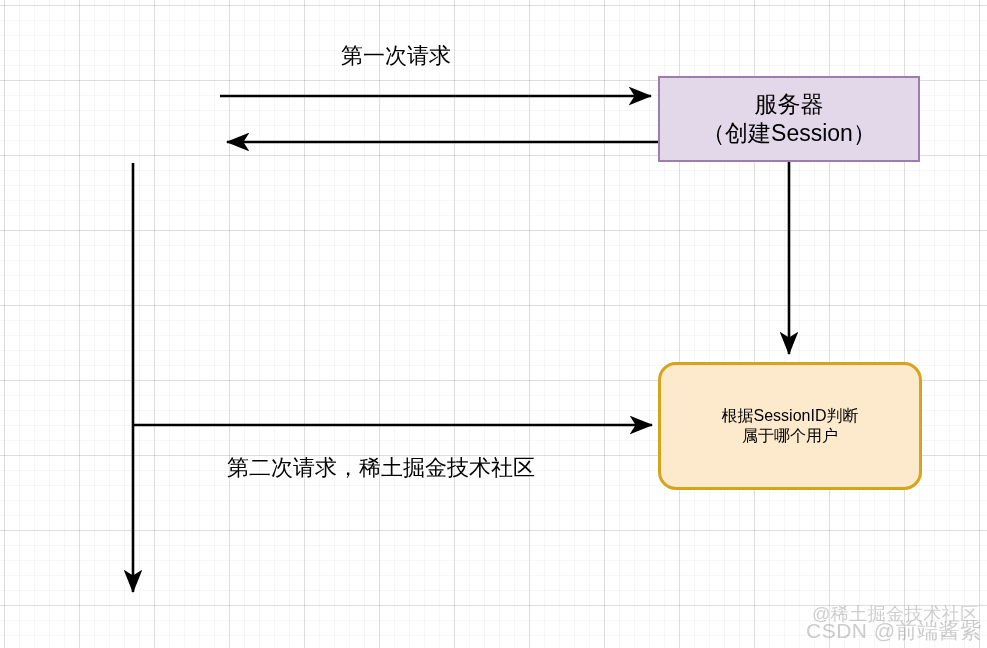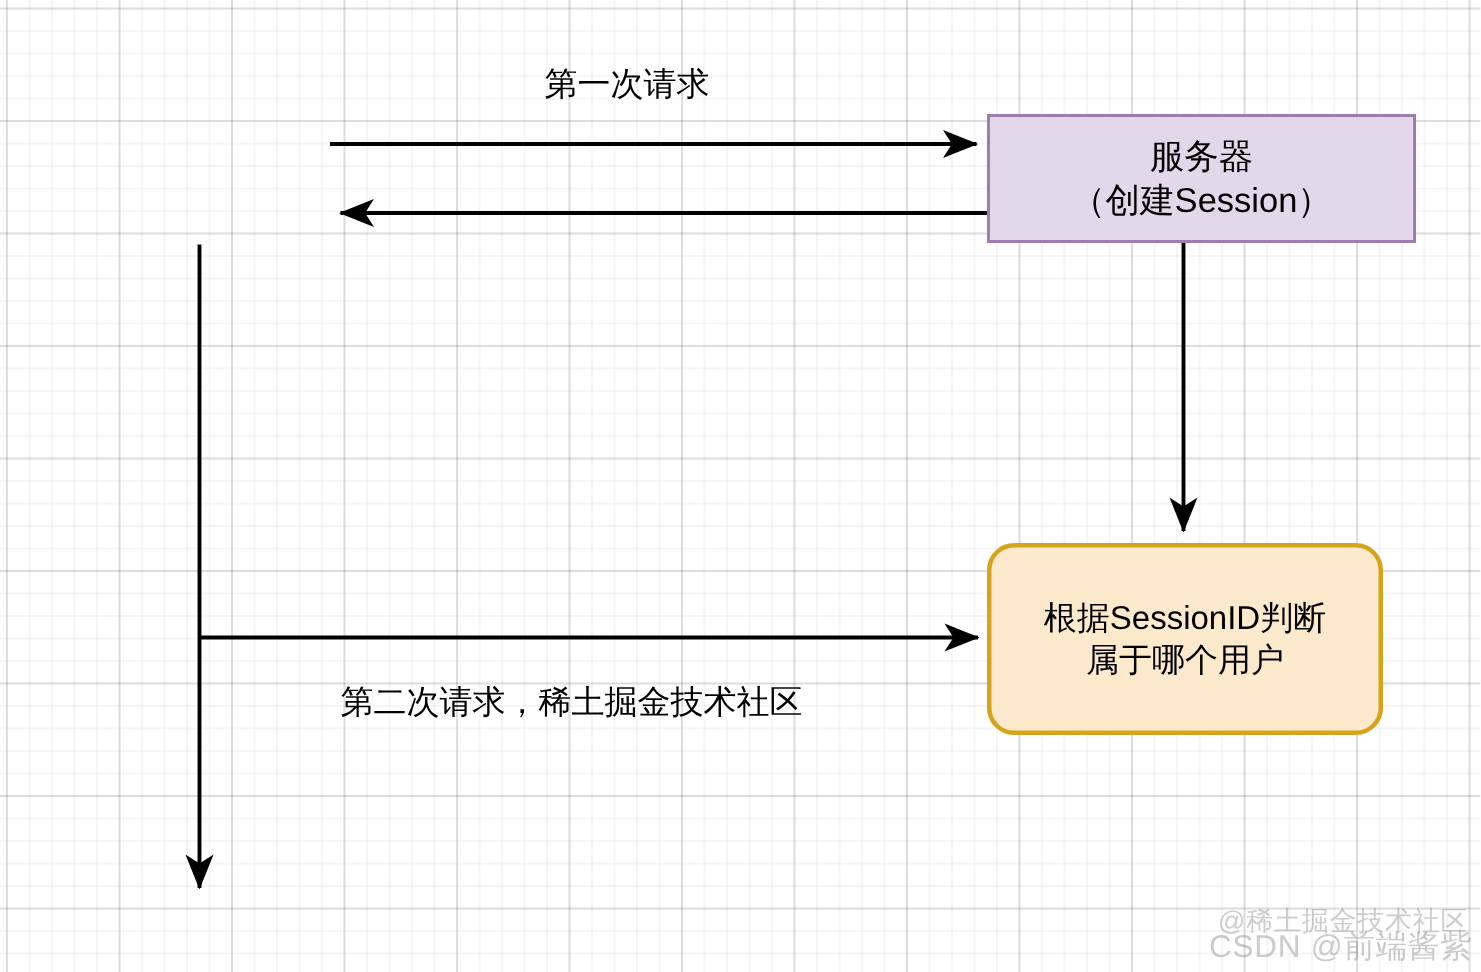--- a/index.html
+++ b/index.html
@@ -54,45 +54,45 @@
     width: 175px;
     height: 86px;
     background: #dce6f7;
     border: 2px solid #6b8ec9;
     font-size: 23px;
   }
 
   .node-server {
     left: 658px;
     top: 76px;
-    width: 286px;
+    width: 262px;
     height: 86px;
     background: #e3d7ea;
     border: 2px solid #9f7cab;
     font-size: 23px;
   }
 
   .node-judge {
     left: 658px;
     top: 362px;
     width: 264px;
     height: 128px;
     background: #fdeacd;
     border: 3px solid #d6a41c;
     border-radius: 18px;
-    font-size: 22px;
+    font-size: 16px;
   }
 
   .edge-label {
     position: absolute;
     color: #000000;
     font-size: 22px;
     white-space: nowrap;
   }
-  .label-first  { left: 363px; top: 41px; text-align: right; }
+  .label-first  { left: 341px; top: 41px; text-align: right; }
   .label-return { left: 339px; top: 161px; }
   .label-second { left: 227px; top: 453px; }
 
   .watermark {
     position: absolute;
     white-space: nowrap;
     pointer-events: none;
     font-family: "Liberation Sans", "DejaVu Sans", sans-serif;
   }
   .wm-juejin {

